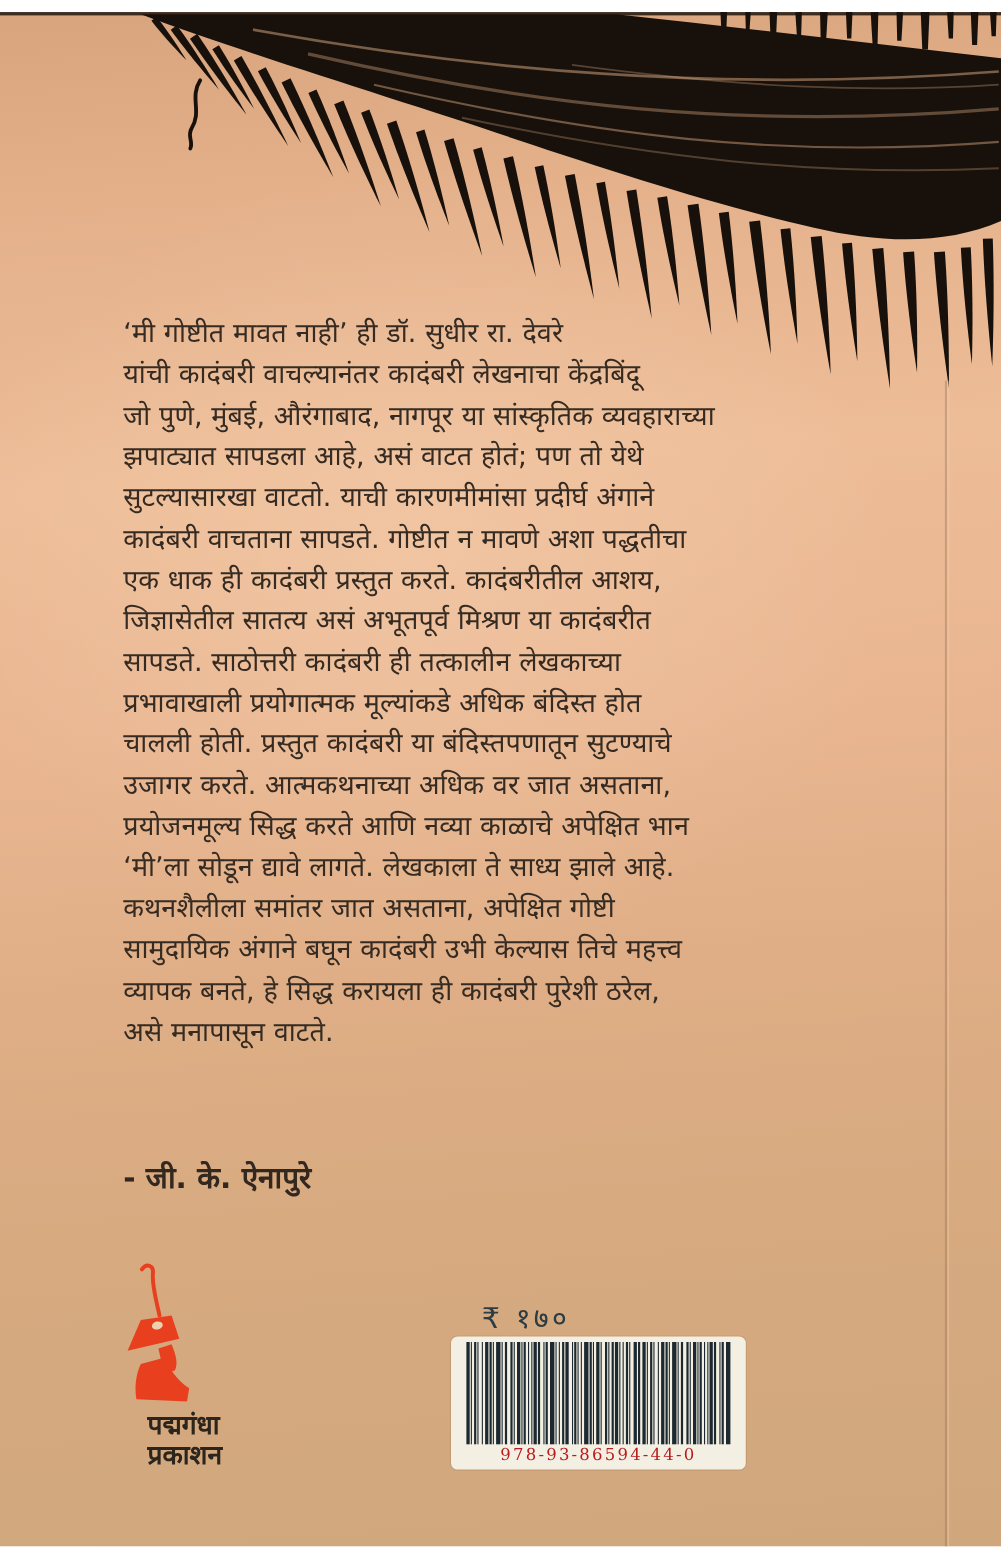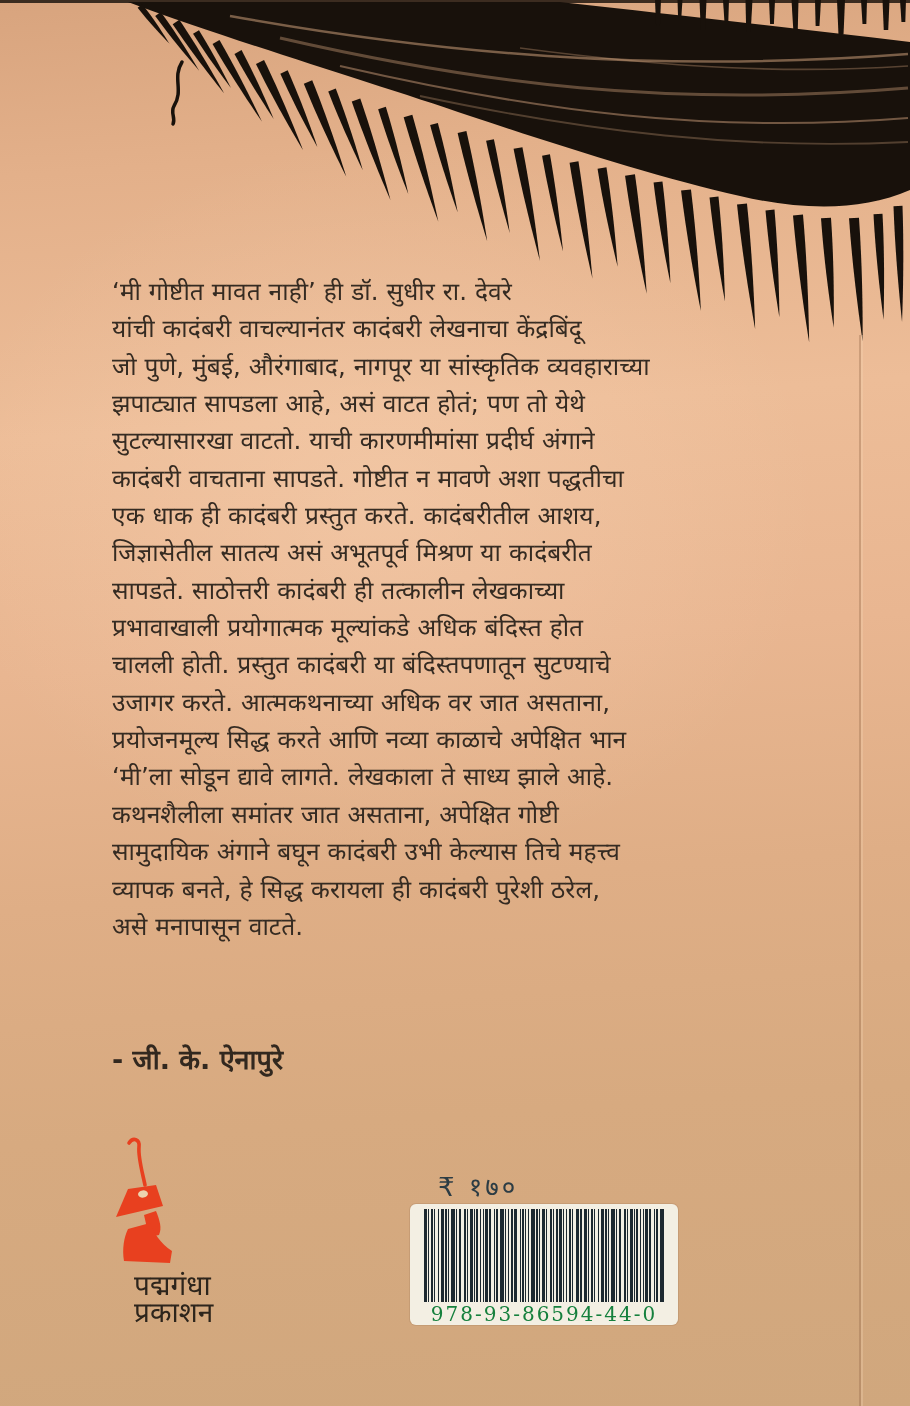--- a/index.html
+++ b/index.html
@@ -5,55 +5,56 @@
   html,body{margin:0;padding:0;}
   body{
     width:910px;height:1406px;position:relative;overflow:hidden;
     font-family:"DejaVu Sans",sans-serif;
   }
   .cover{
     position:absolute;inset:0;
     background:
       radial-gradient(ellipse 620px 520px at 42% 36%, rgba(255,224,196,.28), rgba(255,224,196,0) 70%),
       linear-gradient(176deg,#d8a47e 0%,#e3b08a 12%,#edbd98 30%,#e9b691 46%,#dfae86 62%,#d7aa80 78%,#d0a77d 100%);
+    margin-top: 11px;
   }
   .top-edge{
     position:absolute;left:0;top:0;width:910px;height:3px;
     background:var(--ink,#18110b);opacity:.82;
   }
   .artwork{position:absolute;left:0;top:0;pointer-events:none;}
   .blurb{
     position:absolute;left:112px;top:273px;width:740px;
     font-size:24.5px;line-height:37.35px;color:#352b22;
     letter-spacing:0.1px;
   }
   .blurb .line{white-space:nowrap;height:37.35px;}
   .reviewer{
     position:absolute;left:112px;top:1040px;
     font-size:27px;font-weight:bold;color:#32281f;white-space:nowrap;
   }
   .logo{position:absolute;left:106px;top:1133px;}
   .publisher-name{
     position:absolute;left:134px;top:1272px;
-    font-size:28px;line-height:27px;font-weight:normal;color:#2d251c;
+    font-size:24px;line-height:27px;font-weight:bold;color:#2d251c;
   }
   .price{
     position:absolute;left:438px;top:1168px;
     font-size:26px;color:#2c3c44;letter-spacing:3px;white-space:nowrap;
   }
   .barcode-panel{
     position:absolute;left:410px;top:1204px;width:268px;height:121px;
     background:#f3efe3;border-radius:6px;
     box-shadow:0 0 0 1px rgba(120,90,60,.15);
   }
   .bars{position:absolute;left:14px;top:5px;width:240px;height:93px;}
   .bars .bar{position:absolute;top:0;background:#1d2930;}
   .isbn{
     position:absolute;left:0;right:0;top:98px;text-align:center;
-    font-family:"DejaVu Serif",serif;font-size:20px;color:#15803d;letter-spacing:2px;
+    font-family:"DejaVu Serif",serif;font-size:15px;color:#b91c1c;letter-spacing:2px;
   }
   .crease{
     position:absolute;left:859px;top:335px;bottom:0;width:2px;
     background:rgba(146,103,72,.35);
   }
   .crease-lite{
     position:absolute;left:861px;top:335px;bottom:0;width:2px;
     background:rgba(244,214,182,.30);
   }
 </style>

